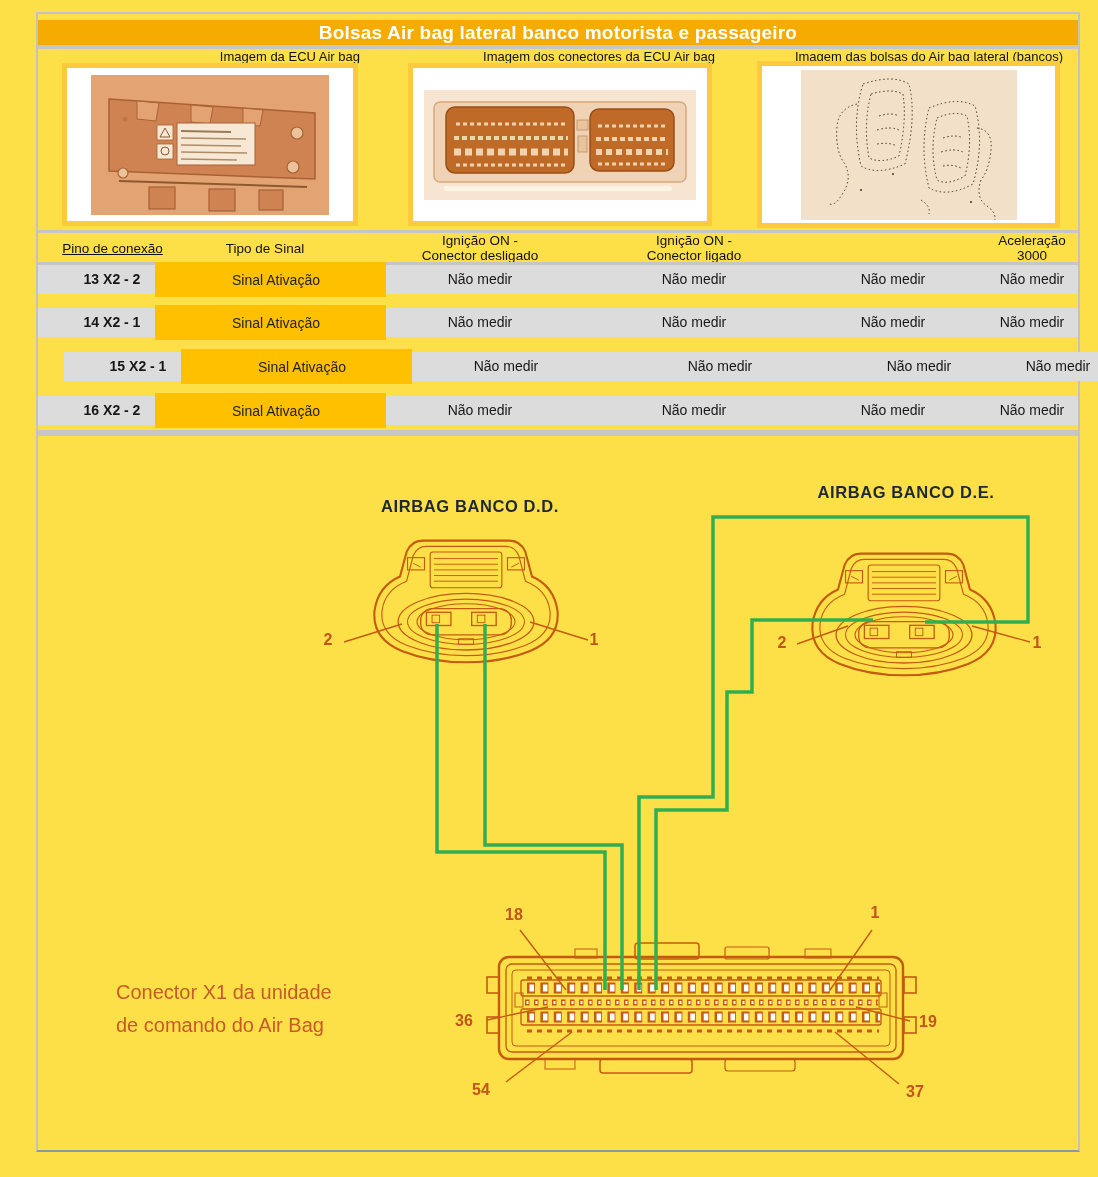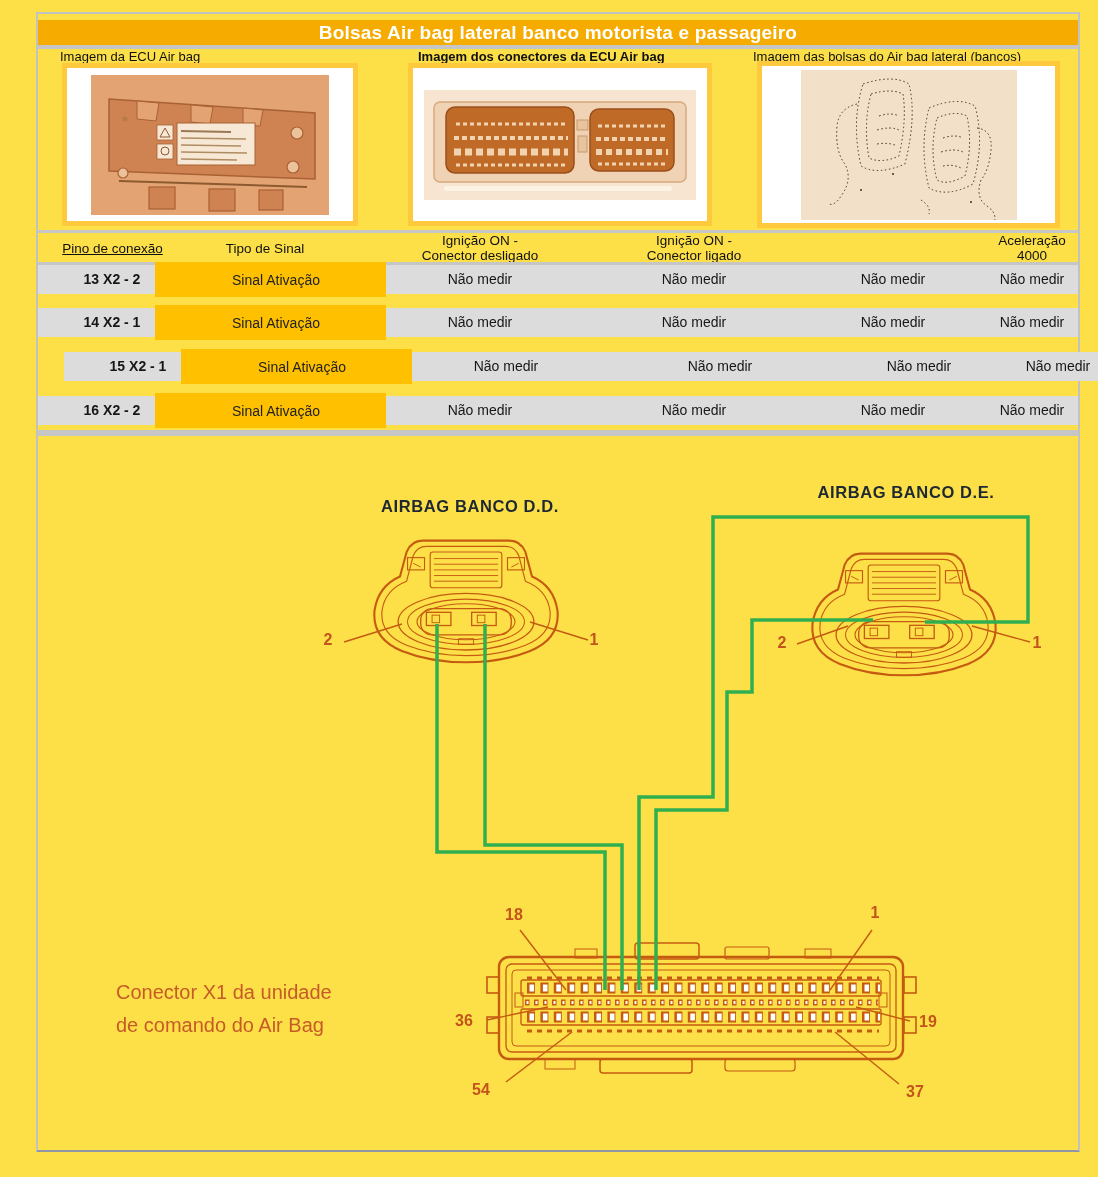--- a/index.html
+++ b/index.html
@@ -6,21 +6,21 @@
   body{font-family:"Liberation Sans", sans-serif; -webkit-font-smoothing:antialiased;}
   #page{position:relative;width:1098px;height:1177px;background:#fde047;overflow:hidden;}
   .abs{position:absolute;}
   
   #outer-box{left:36px;top:12px;width:1040px;height:1136px;border:2px solid #c2c2c2;border-bottom:2px solid #8f97a6;}
   
   #title-bar{left:38px;top:20px;width:1040px;height:25px;background:#F5AB00;display:flex;align-items:center;justify-content:center;}
   #title-bar span{color:#fff;font-weight:bold;font-size:19px;letter-spacing:.2px;}
   #title-under{left:38px;top:45px;width:1040px;height:4px;background:#c6c6c6;}
   
-  .cap{font-size:13px;color:#111;text-align:left;top:49px;white-space:nowrap;}
+  .cap{font-size:13px;color:#111;text-align:right;top:49px;white-space:nowrap;}
   
   .frame{border:5px solid #FFC93E;background:#fff;display:flex;align-items:center;justify-content:center;}
   
   .hline{background:#c6c6c6;}
   .hcell{font-size:13.5px;color:#111;text-align:center;line-height:15px;}
   .row-band{position:absolute;left:0;top:3px;width:1040px;height:29px;background:#DCDCDC;}
   .cell{position:absolute;text-align:center;font-size:14px;color:#161616;top:9px;}
   .pin-cell{font-weight:bold;}
   .sig-cell{position:absolute;left:117px;top:0;width:220px;height:35px;background:#FFC000;display:flex;align-items:center;justify-content:center;font-size:14px;color:#222;padding-left:11px;}
   
@@ -35,21 +35,21 @@
 <div id="page">
 
   <div class="abs" id="outer-box"></div>
 
   <div class="abs" id="title-bar">
     <span>Bolsas Air bag lateral banco motorista e passageiro</span>
   </div>
   <div class="abs" id="title-under"></div>
 
   <div class="abs cap" style="left:60px;width:300px;">Imagem da ECU Air bag</div>
-  <div class="abs cap" style="left:418px;width:310px;font-weight:bold;">Imagem dos conectores da ECU Air bag</div>
+  <div class="abs cap" style="left:405px;width:310px;">Imagem dos conectores da ECU Air bag</div>
   <div class="abs cap" style="left:753px;width:310px;">Imagem das bolsas do Air bag lateral (bancos)</div>
 
   <div class="abs frame" style="left:62px;top:63px;width:286px;height:153px;">
     <svg width="238" height="140" viewBox="0 0 238 140">
       <rect x="0" y="0" width="238" height="140" fill="#e3a372"></rect>
       <path d="M18,24 L224,38 L224,104 L18,96 Z" fill="#cf8352" stroke="#a96234" stroke-width="1.5"></path>
       <path d="M46,26 l22,2 l-3,18 l-19,-2 Z" fill="#e3a372" stroke="#a96234" stroke-width="1"></path>
       <path d="M100,30 l22,2 l-3,17 l-19,-2 Z" fill="#e3a372" stroke="#a96234" stroke-width="1"></path>
       <path d="M152,33 l20,2 l-3,16 l-17,-1 Z" fill="#e3a372" stroke="#a96234" stroke-width="1"></path>
       <rect x="66" y="50" width="16" height="15" fill="#f6e8d4" stroke="#a96234" stroke-width="0.8"></rect>
@@ -124,21 +124,21 @@
   <div class="abs hcell" style="left:377px;top:233px;width:206px;">
     <div>Ignição ON -</div>
     <div>Conector desligado</div>
   </div>
   <div class="abs hcell" style="left:591px;top:233px;width:206px;">
     <div>Ignição ON -</div>
     <div>Conector ligado</div>
   </div>
   <div class="abs hcell" style="left:986px;top:233px;width:92px;">
     <div>Aceleração</div>
-    <div>4000</div>
+    <div>3000</div>
   </div>
 
   <div class="abs hline" style="left:38px;top:262px;width:1040px;height:2.5px;"></div>
 
   <div class="abs" style="left:38px;top:262px;width:1040px;height:35px;">
     <div class="row-band"></div>
     <div class="cell pin-cell" style="left:0;width:148px;">13 X2 - 2</div>
     <div class="sig-cell">Sinal Ativação</div>
     <div class="cell" style="left:339px;width:206px;">Não medir</div>
     <div class="cell" style="left:553px;width:206px;">Não medir</div>

